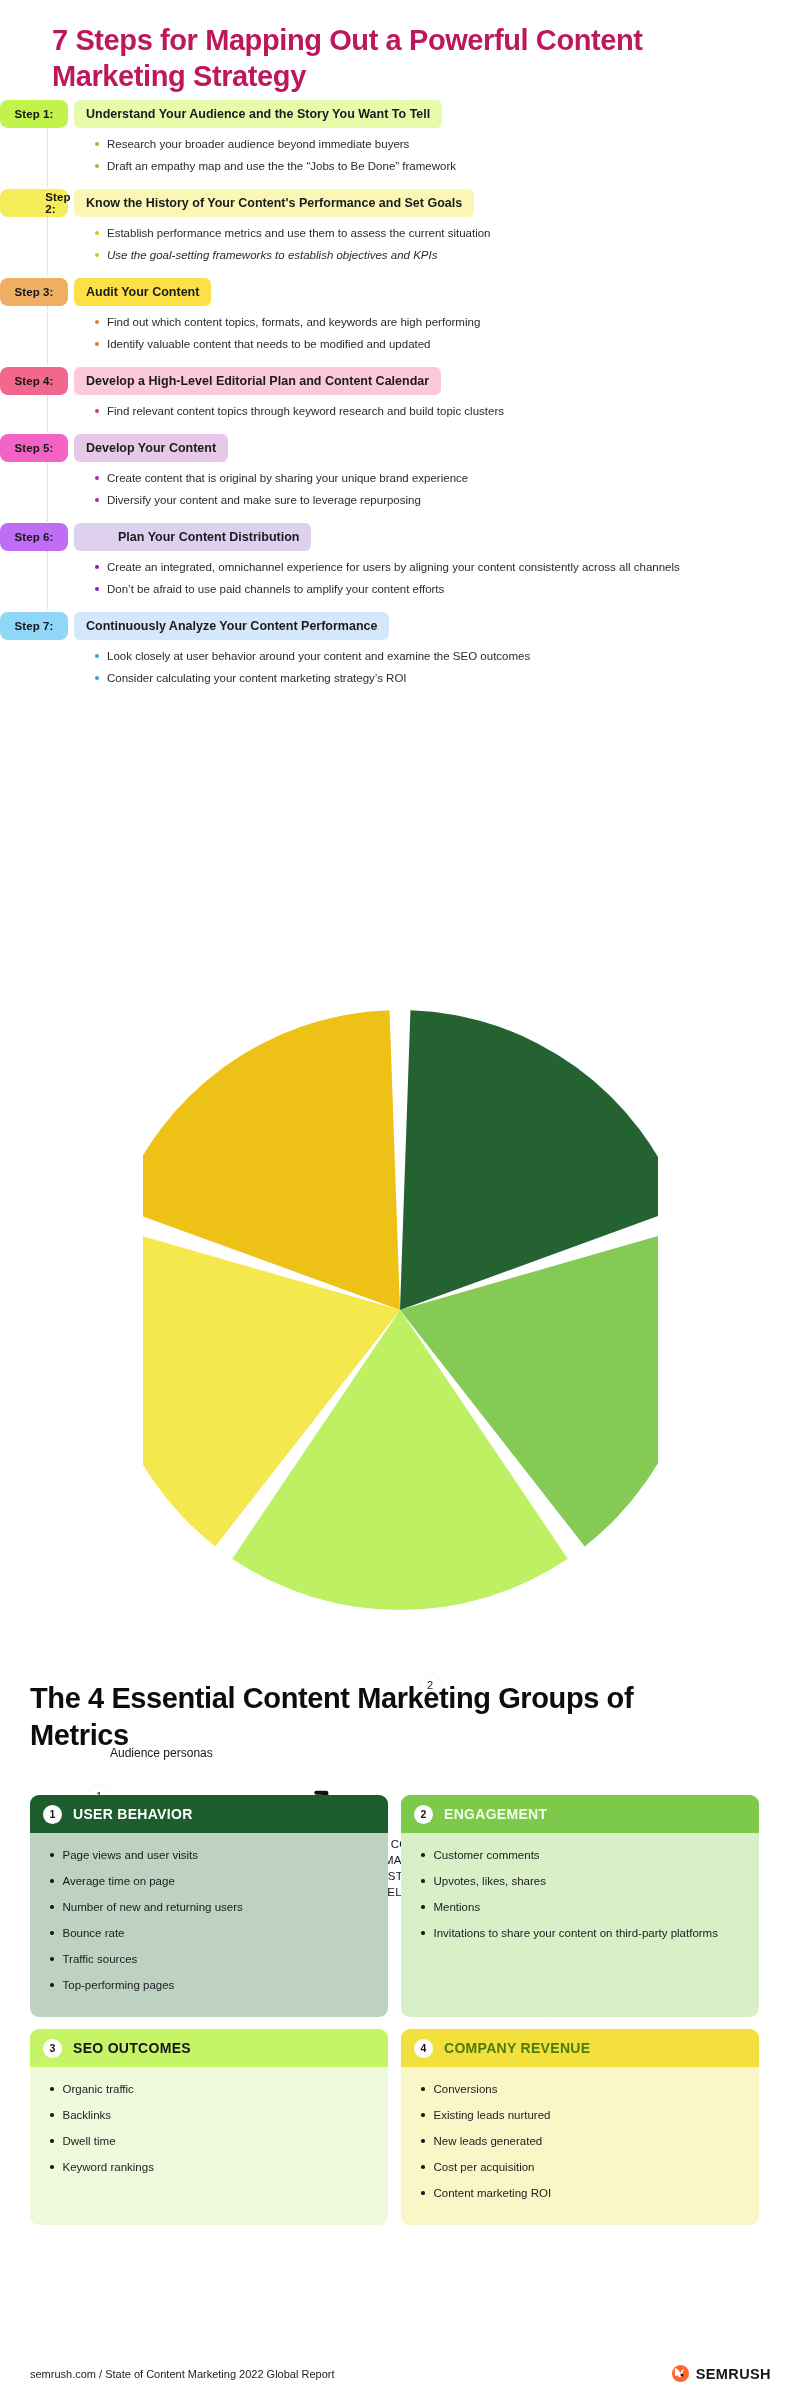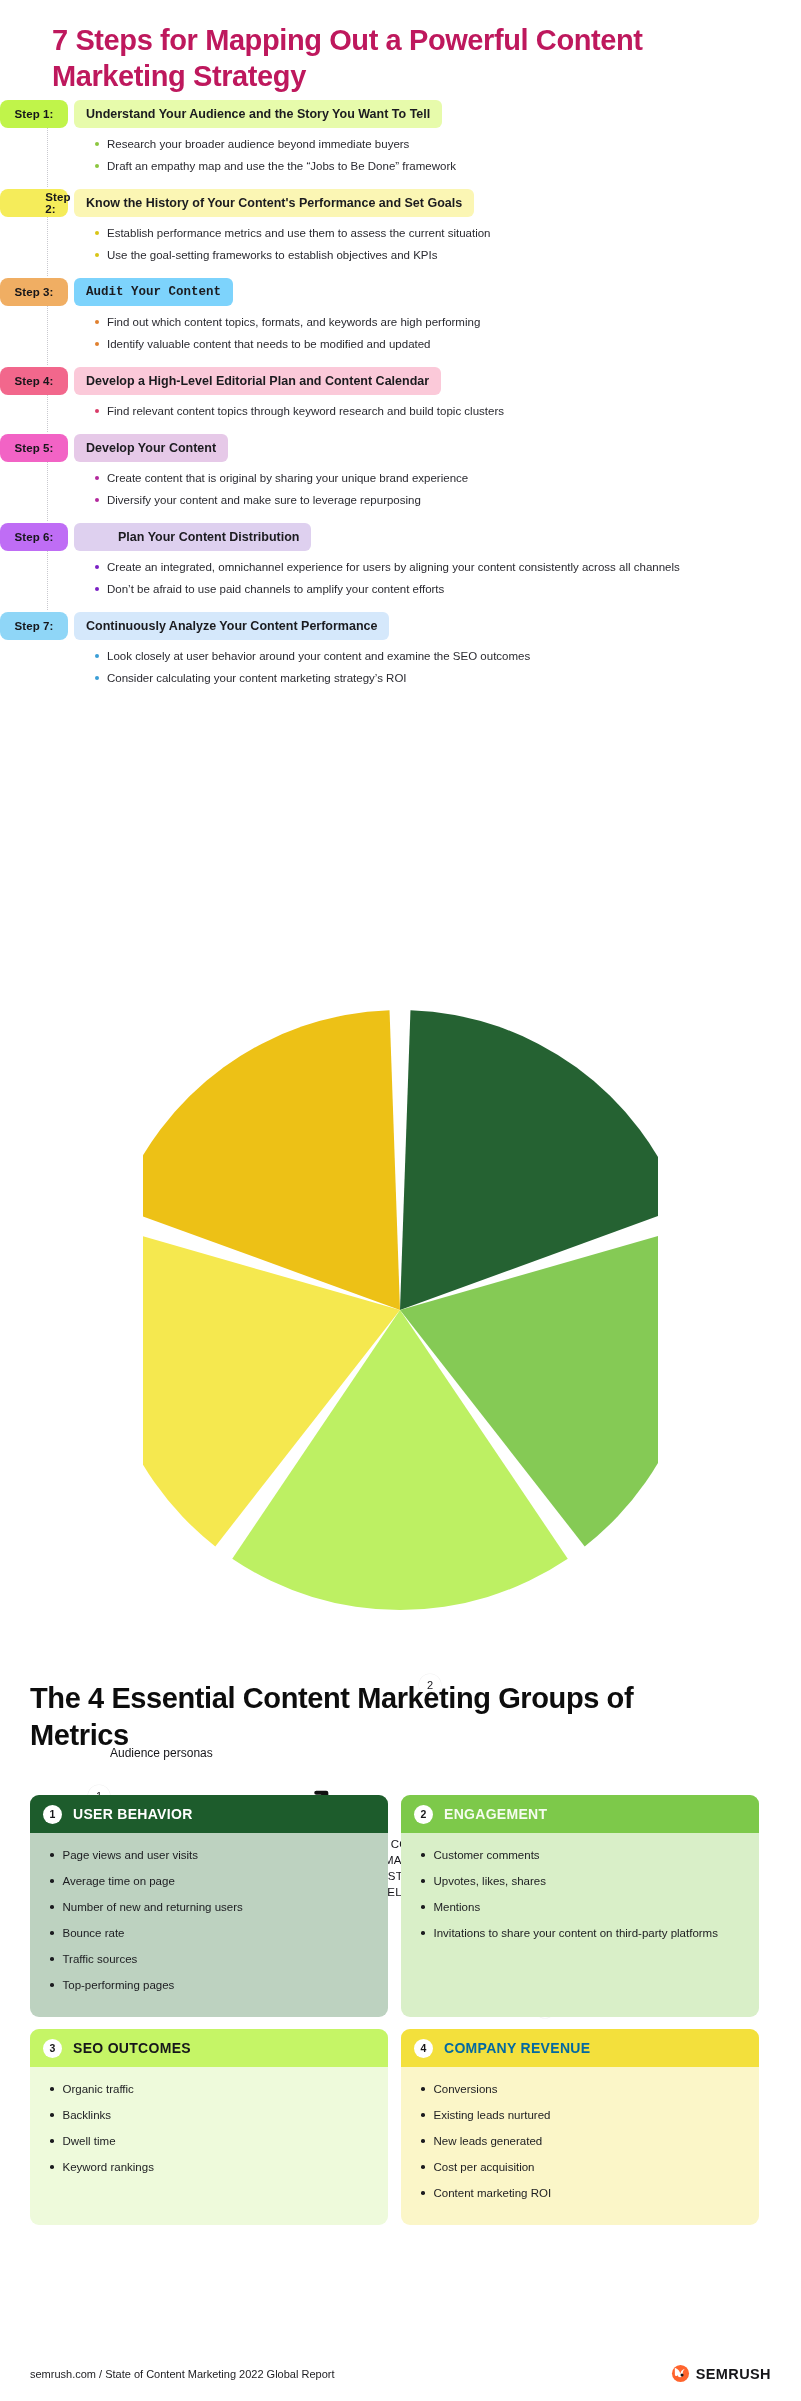--- a/index.html
+++ b/index.html
@@ -270,28 +270,28 @@
         <div class="step-title" style="background: rgb(251, 246, 180);">Know the History of Your Content's Performance and Set Goals</div>
       </div>
       <div class="step-body">
         <div class="dotline"></div>
         <div class="bullet-row">
           <span class="bdot" style="background: rgb(216, 197, 22);"></span>
           <span style="max-width: 600px;">Establish performance metrics and use them to assess the current situation</span>
         </div>
         <div class="bullet-row">
           <span class="bdot" style="background: rgb(216, 197, 22);"></span>
-          <span style="max-width: 600px;">Use the goal-setting frameworks to establish objectives and KPIs</span>
+          <span style="max-width: 600px; font-style: italic;">Use the goal-setting frameworks to establish objectives and KPIs</span>
         </div>
       </div>
     </div>
     <div class="step-block">
       <div class="step-head">
         <div class="step-badge" style="background: rgb(240, 174, 99);">Step 3:</div>
-        <div class="step-title" style="background: #7dd3fc; font-family: Liberation Mono, monospace;">Audit Your Content</div>
+        <div class="step-title" style="background: #fde047;">Audit Your Content</div>
       </div>
       <div class="step-body">
         <div class="dotline"></div>
         <div class="bullet-row">
           <span class="bdot" style="background: rgb(224, 128, 47);"></span>
           <span style="max-width: 600px;">Find out which content topics, formats, and keywords are high performing</span>
         </div>
         <div class="bullet-row">
           <span class="bdot" style="background: rgb(224, 128, 47);"></span>
           <span style="max-width: 600px;">Identify valuable content that needs to be modified and updated</span>
@@ -487,21 +487,21 @@
         </div>
         <div class="card-li">
           <span class="cdot"></span>
           <span>Keyword rankings</span>
         </div>
       </div>
     </div>
     <div class="card" style="background: rgb(251, 246, 200); min-height: 152px;">
       <div class="card-head" style="background: rgb(243, 224, 60);">
         <div class="card-num">4</div>
-        <div class="card-title" style="color: #0369a1;">COMPANY REVENUE</div>
+        <div class="card-title" style="color: #4d7c0f;">COMPANY REVENUE</div>
       </div>
       <div class="card-body">
         <div class="card-li">
           <span class="cdot"></span>
           <span>Conversions</span>
         </div>
         <div class="card-li">
           <span class="cdot"></span>
           <span>Existing leads nurtured</span>
         </div>

